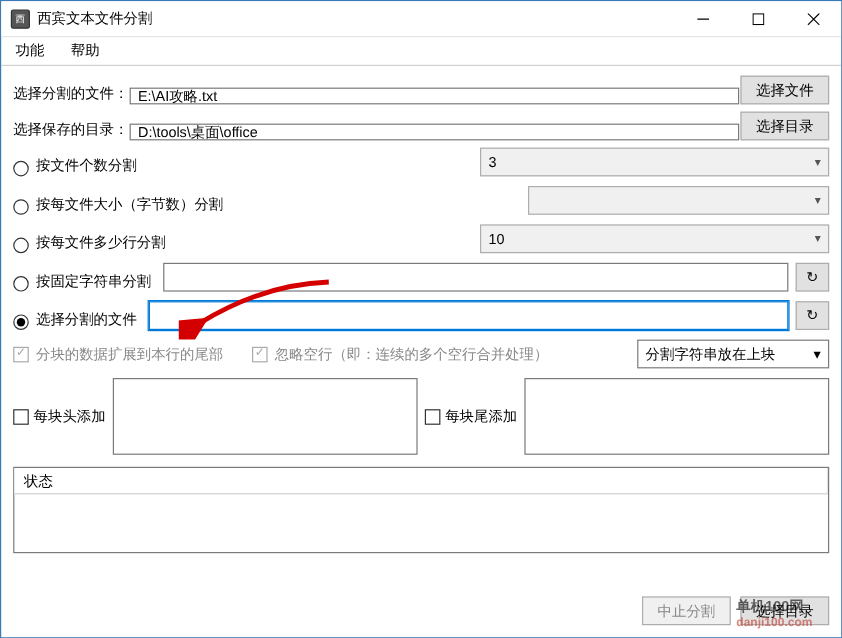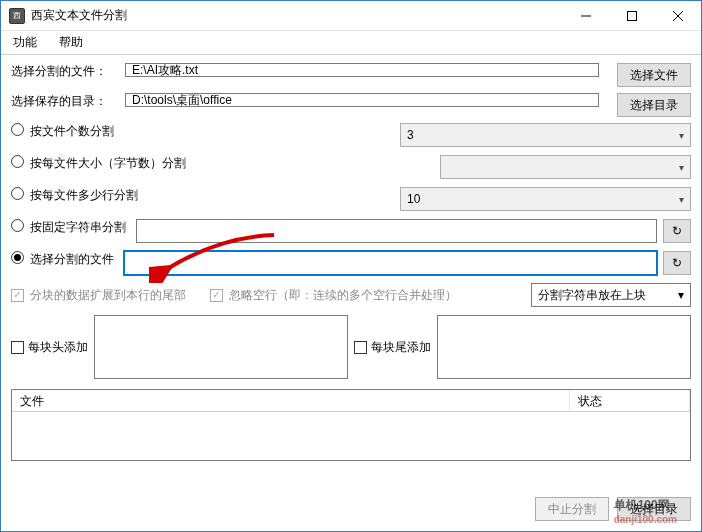--- a/index.html
+++ b/index.html
@@ -5,26 +5,26 @@
 *{box-sizing:border-box;margin:0;padding:0;font-family:"Microsoft YaHei","Segoe UI",sans-serif;font-size:12px;color:#000}
 body{background:#fff;width:702px;height:532px;border:1px solid #3a7ab8;position:relative;overflow:hidden}
 .titlebar{height:30px;background:#fff;display:flex;align-items:center;padding:0 0 0 8px;border-bottom:1px solid #e5e5e5}
 .app-icon{width:16px;height:16px;background:#555;border:1px solid #333;margin-right:6px;border-radius:2px;font-size:8px;color:#fff;display:flex;align-items:center;justify-content:center}
 .title-text{flex:1;font-size:12px}
 .win-btns{display:flex;height:100%}
 .win-btn{width:46px;height:100%;display:flex;align-items:center;justify-content:center;cursor:pointer}
 .menubar{height:24px;display:flex;align-items:center;padding:0 8px;gap:14px;border-bottom:1px solid #d0d0d0}
 .menu-item{cursor:pointer;padding:2px 4px}
 .content{padding:8px 10px}
-.row{display:flex;align-items:flex-start;margin-bottom:6px;gap:18px}
+.row{display:flex;align-items:flex-end;margin-bottom:6px;gap:1px}
 .label{white-space:nowrap}
 .text-input{flex:1;height:14px;border:1px solid #7a7a7a;padding:0 6px;background:#fff}
 .btn{height:24px;padding:0 12px;border:1px solid #adadad;background:#e1e1e1;cursor:pointer;white-space:nowrap}
 .btn.disabled{color:#888;background:#f0f0f0;cursor:default}
-.radio-row{display:flex;align-items:flex-start;margin-bottom:8px;gap:6px}
+.radio-row{display:flex;align-items:flex-end;margin-bottom:8px;gap:6px}
 .radio{width:13px;height:13px;border:1px solid #333;border-radius:50%;cursor:pointer;display:flex;align-items:center;justify-content:center;flex-shrink:0}
 .radio.checked::after{content:"";width:7px;height:7px;background:#000;border-radius:50%}
 .radio-label{white-space:nowrap;cursor:pointer;margin-right:4px}
 .combo{flex:1;height:24px;border:1px solid #adadad;background:#f0f0f0;color:#888;display:flex;align-items:center;justify-content:space-between;padding:0 6px;cursor:default}
 .combo .arrow{font-size:10px;color:#555}
 .input-field{flex:1;height:24px;border:1px solid #7a7a7a;background:#fff;padding:0 6px}
 .input-field.active{border:1px solid #0078d7;outline:1px solid #0078d7}
 .icon-btn{width:28px;height:24px;border:1px solid #adadad;background:#e1e1e1;display:flex;align-items:center;justify-content:center;cursor:pointer}
 .check-row{display:flex;align-items:center;gap:6px;margin-bottom:8px}
 .checkbox{width:13px;height:13px;border:1px solid #333;cursor:pointer;display:flex;align-items:center;justify-content:center;flex-shrink:0}
@@ -163,21 +163,20 @@
       <div class="ta-label">
         <span class="checkbox"></span>
         <span>每块尾添加</span>
       </div>
       <div class="ta-box"></div>
     </div>
   </div>
 
   <div class="table">
     <div class="thead">
-      <div class="th">文件</div>
       <div class="th">状态</div>
     </div>
   </div>
 
 </div>
 
 <div class="footer">
   <button class="btn disabled">中止分割</button>
   <button class="btn">选择目录</button>
 </div>

